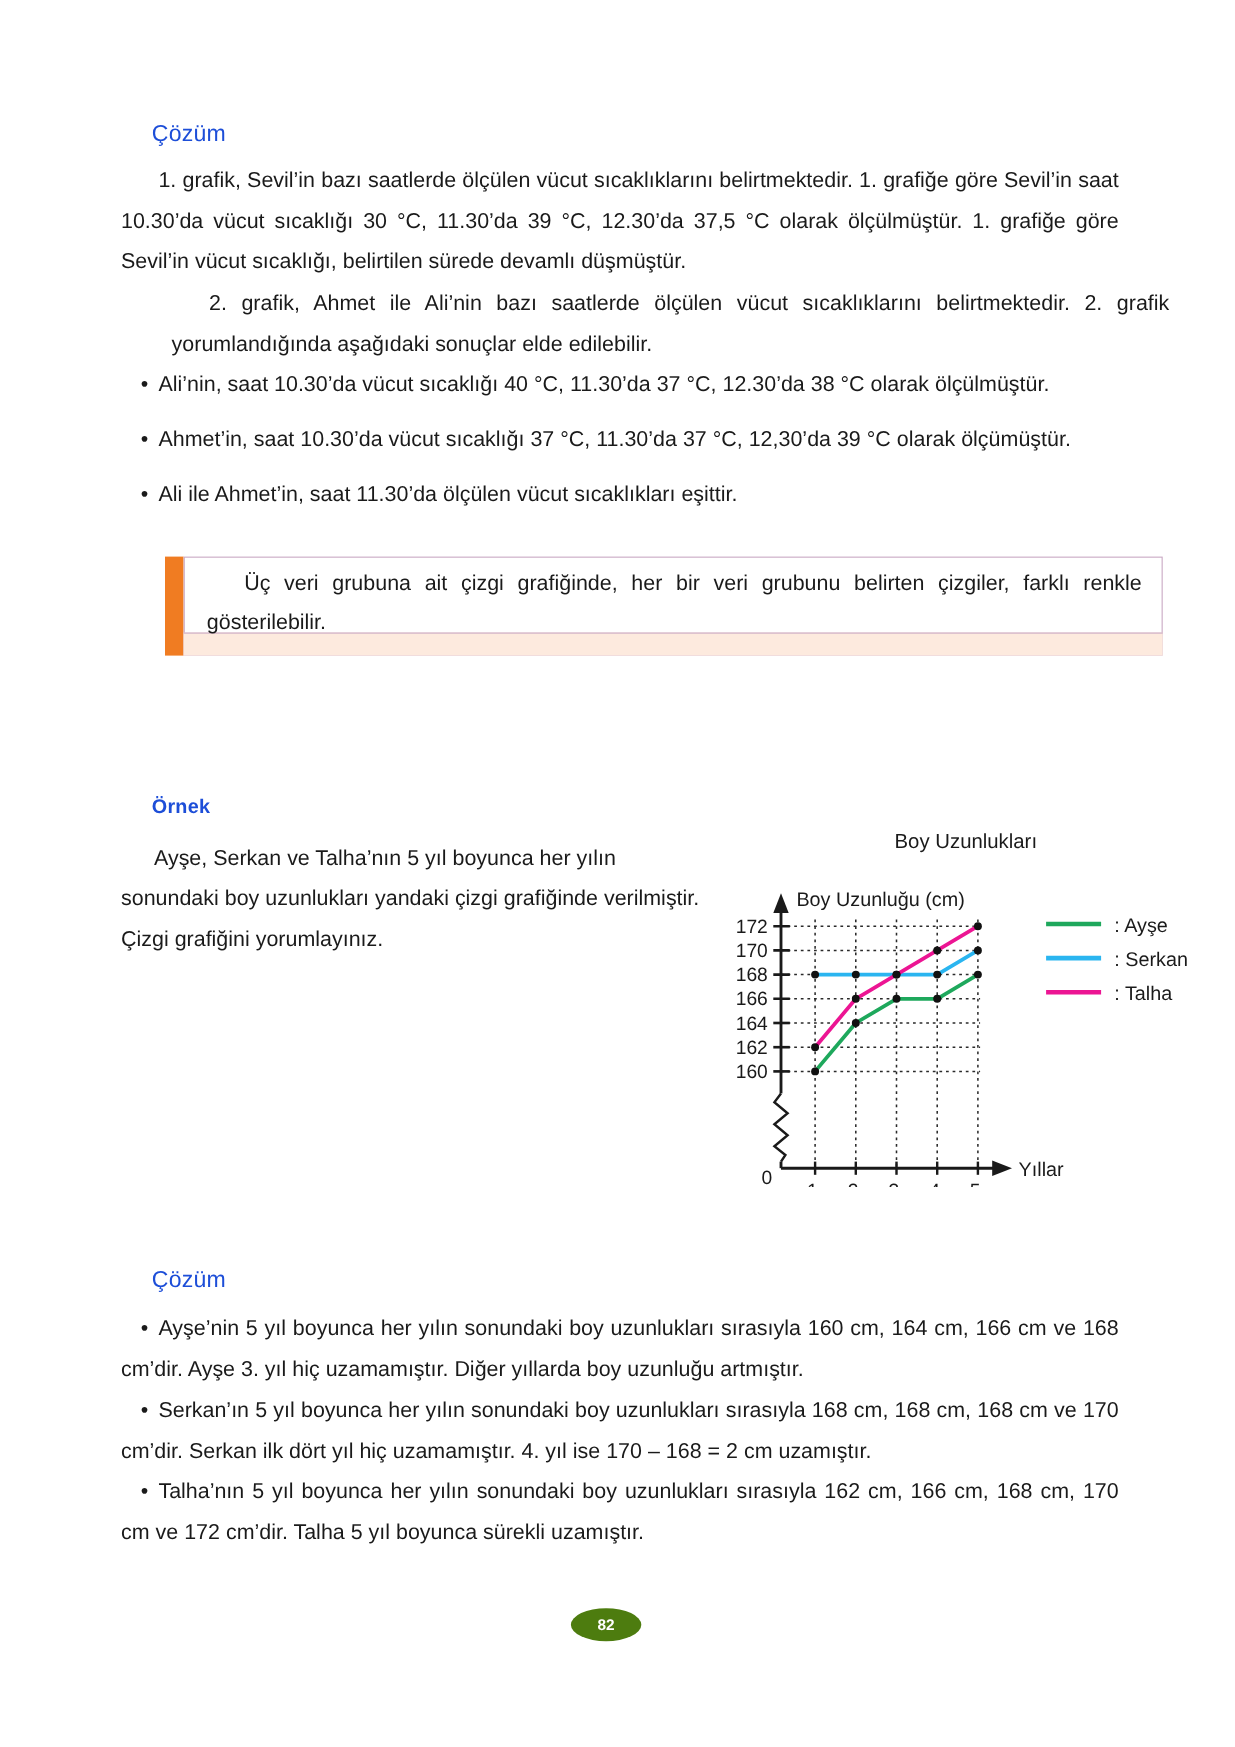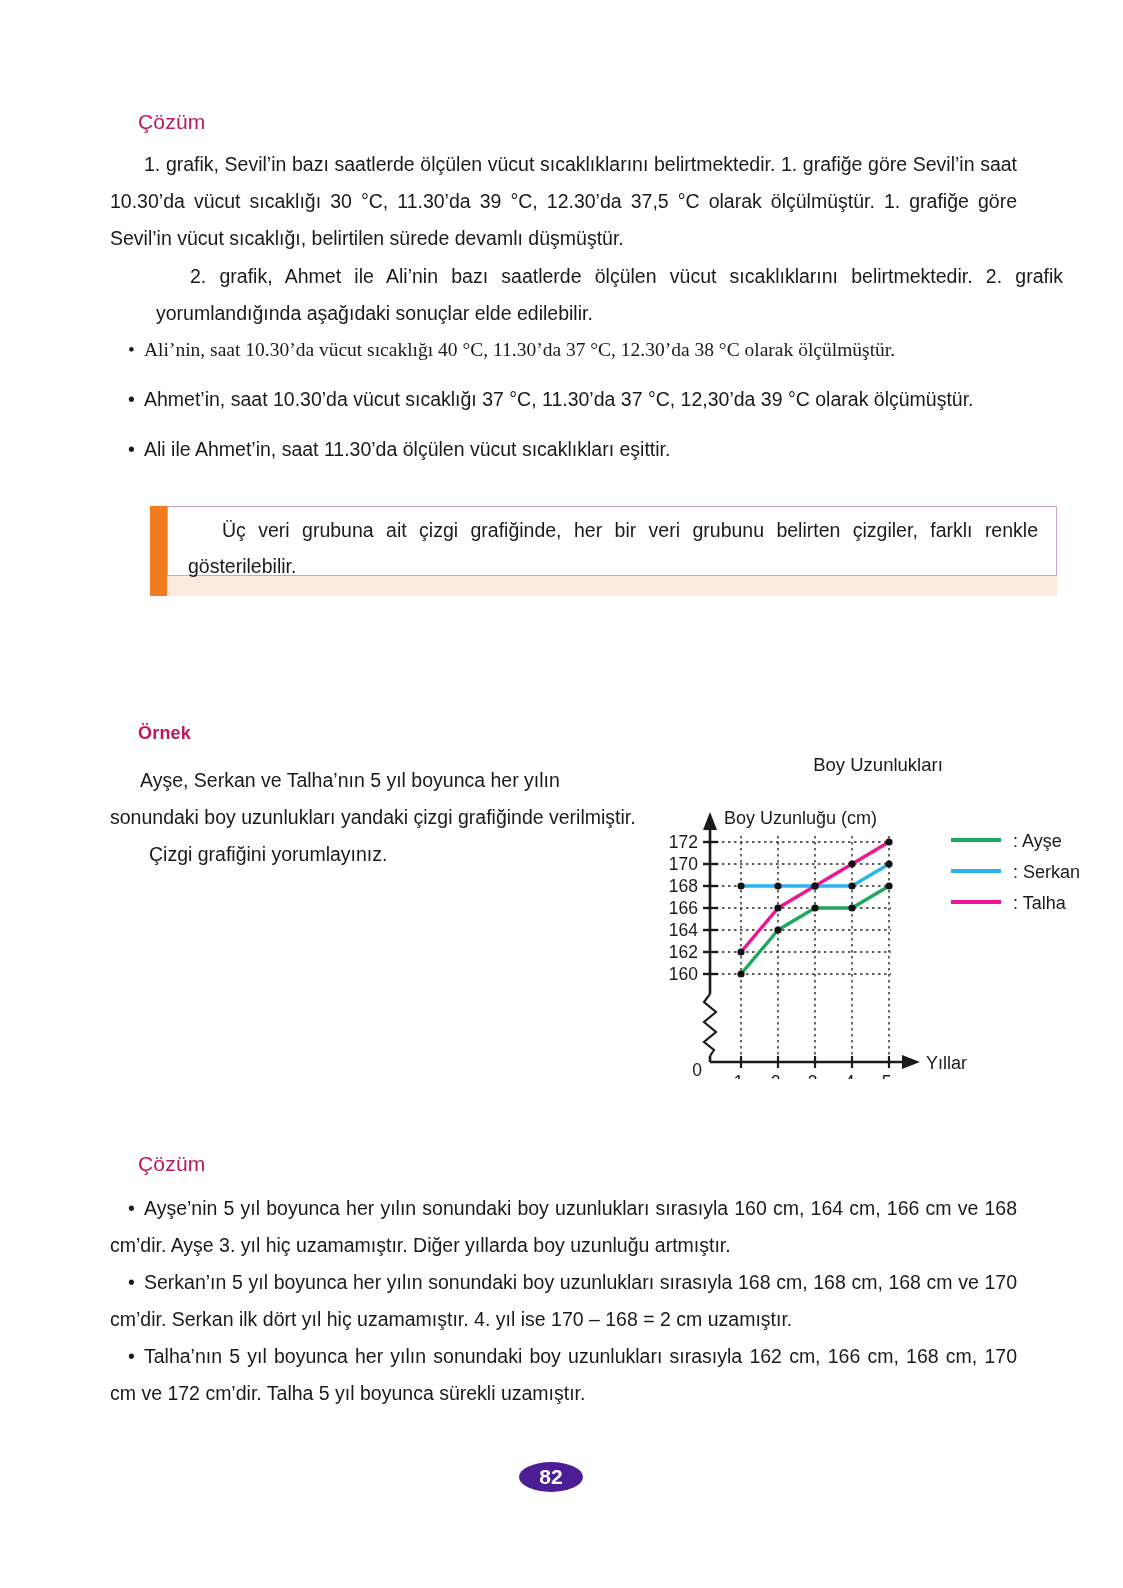--- a/index.html
+++ b/index.html
@@ -17,21 +17,21 @@
   }
   .page {
     position: absolute;
     inset: 0;
     background: #ffffff;
   }
 
   
   .section-heading {
     position: absolute;
-    color: #be185d;
+    color: #1d4ed8;
     font-size: 21px;
     font-weight: 400;
     letter-spacing: .2px;
     text-align: right;
   }
   .section-heading.bold { font-weight: bold; font-size: 18px; }
 
   .para {
     position: absolute;
     font-size: 19.5px;
@@ -155,41 +155,41 @@
   }
 
   
   .pagenum {
     position: absolute;
     left: 519px;
     top: 1462px;
     width: 64px;
     height: 30px;
     border-radius: 50%;
-    background: #4c1d95;
+    background: #4d7c0f;
     color: #ffffff;
-    font-size: 21px;
+    font-size: 14px;
     font-weight: bold;
     display: flex;
     align-items: center;
     justify-content: center;
   }
 </style>
 </head>
 <body>
 
 <div class="page">
 
   <div class="section-heading" style="left:138px; top:110px;">Çözüm</div>
 
   <div class="para indent" style="left:110px; top:146px; width:907px;">1. grafik, Sevil’in bazı saatlerde ölçülen vücut sıcaklıklarını belirtmektedir. 1. grafiğe göre Sevil’in saat 10.30’da vücut sıcaklığı 30 °C, 11.30’da 39 °C, 12.30’da 37,5 °C olarak ölçülmüştür. 1. grafiğe göre Sevil’in vücut sıcaklığı, belirtilen sürede devamlı düşmüştür.</div>
 
   <div class="para indent" style="left:110px; top:258px; width:907px;margin-left:46px;">2. grafik, Ahmet ile Ali’nin bazı saatlerde ölçülen vücut sıcaklıklarını belirtmektedir. 2. grafik yorumlandığında aşağıdaki sonuçlar elde edilebilir.</div>
 
-  <div class="bullet" style="left:110px; top:331px; width:907px;font-family:Liberation Serif, serif;">
+  <div class="bullet" style="left:110px; top:331px; width:907px;">
     <span class="dot">•</span><span>Ali’nin, saat 10.30’da vücut sıcaklığı 40 °C, 11.30’da 37 °C, 12.30’da 38 °C olarak ölçülmüştür.</span>
   </div>
 
   <div class="bullet" style="left:110px; top:381px; width:907px;">
     <span class="dot">•</span><span>Ahmet’in, saat 10.30’da vücut sıcaklığı 37 °C, 11.30’da 37 °C, 12,30’da 39 °C olarak ölçümüştür.</span>
   </div>
 
   <div class="bullet" style="left:110px; top:431px; width:907px;">
     <span class="dot">•</span><span>Ali ile Ahmet’in, saat 11.30’da ölçülen vücut sıcaklıkları eşittir.</span>
   </div>
@@ -202,21 +202,21 @@
   </div>
 
   <div class="section-heading bold" style="left:138px; top:723px;">Örnek</div>
 
   <div class="para" style="left:106px; top:762px; width:560px; text-align:justify;">
     <span style="display:inline-block; width:100%;">
       <span style="display:inline-block; width:34px;"></span><span>Ayşe, Serkan ve Talha’nın 5 yıl boyunca her yılın</span>
     </span>
   </div>
   <div class="para nojust" style="left:110px; top:799px; width:580px;">sonundaki boy uzunlukları yandaki çizgi grafiğinde verilmiştir.</div>
-  <div class="para nojust" style="left:110px; top:836px; width:580px;margin-left:39px;">Çizgi grafiğini yorumlayınız.</div>
+  <div class="para nojust" style="left:110px; top:836px; width:580px;">Çizgi grafiğini yorumlayınız.</div>
 
   <div class="chart-wrap">
     <div class="chart-title">
       <span class="ln2">Boy Uzunlukları</span>
     </div>
 
     <svg class="chart-svg" width="455" height="275" viewBox="0 0 455 275">
 
       <g>
 

